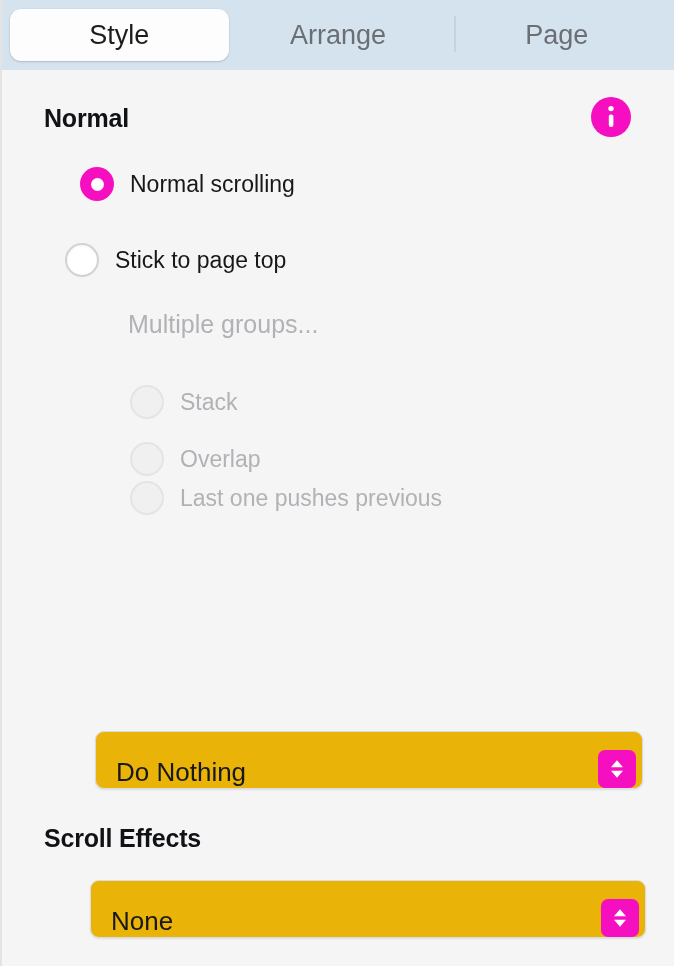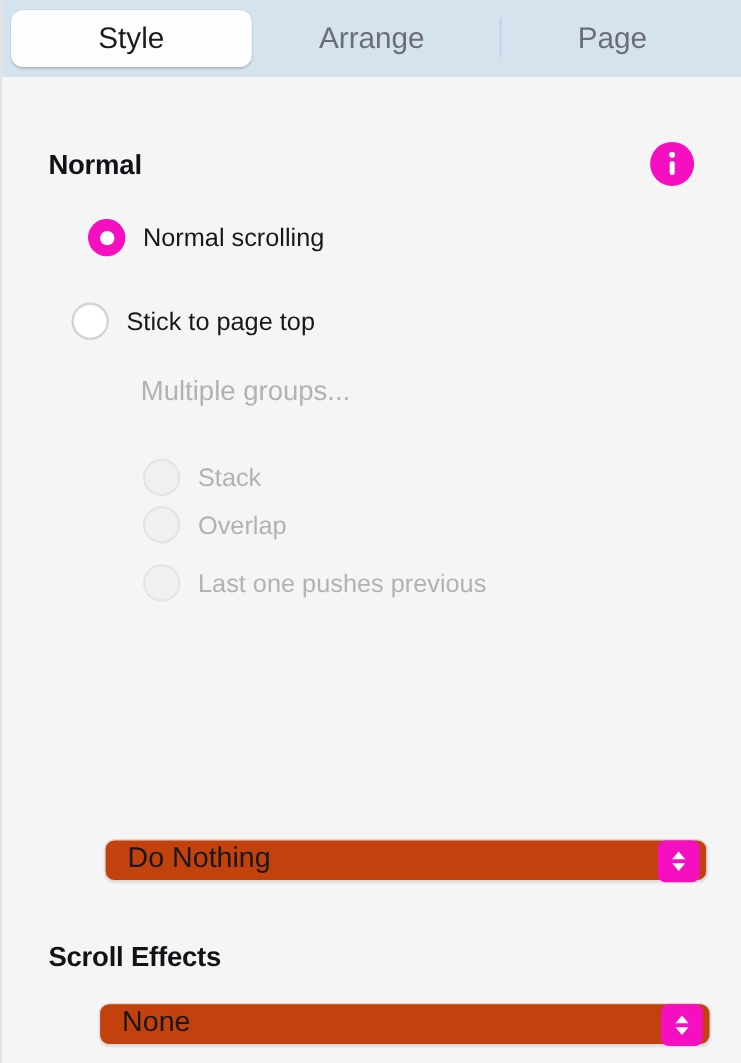--- a/index.html
+++ b/index.html
@@ -16,21 +16,20 @@
   }
 
   .panel {
     position: absolute;
     inset: 0;
     background: #f5f5f6;
     border-left: 2px solid #e3e3e4;
     box-sizing: border-box;
     display: flex;
     flex-direction: column;
-    gap: 32px;
   }
 
   
   .tabbar {
     position: relative;
     height: 70px;
     flex: 0 0 70px;
     background: #d5e3ef;
     display: flex;
     align-items: center;
@@ -149,28 +148,28 @@
   .sub-note {
     position: absolute;
     font-size: 25px;
     color: #b2b2b6;
     white-space: nowrap;
   }
 
   
   .select {
     position: absolute;
-    height: 38px;
-    background: #c2410c;
+    height: 58px;
+    background: #eab308;
     border-radius: 9px;
     box-sizing: border-box;
     border: 1px solid #dcdcde;
     box-shadow: 0 1px 2px rgba(0,0,0,0.10);
     display: flex;
-    align-items: flex-start;
+    align-items: flex-end;
   }
   .select-value {
     padding-left: 20px;
     font-size: 26px;
     color: #18181a;
     flex: 1 1 auto;
     white-space: nowrap;
     overflow: hidden;
   }
   .stepper {
@@ -225,21 +224,21 @@
       <span class="radio-label">Stick to page top</span>
     </div>
 
     <div class="sub-note" style="left:126px; top:240px;">Multiple groups...</div>
 
     <div class="radio-row" style="left:128px; top:295px;margin-top:20px;">
       <span class="radio disabled"></span>
       <span class="radio-label dim">Stack</span>
     </div>
 
-    <div class="radio-row" style="left:128px; top:358px;">
+    <div class="radio-row" style="left:128px; top:372px;">
       <span class="radio disabled"></span>
       <span class="radio-label dim">Overlap</span>
     </div>
 
     <div class="radio-row" style="left:128px; top:411px;">
       <span class="radio disabled"></span>
       <span class="radio-label dim">Last one pushes previous</span>
     </div>
 
 

